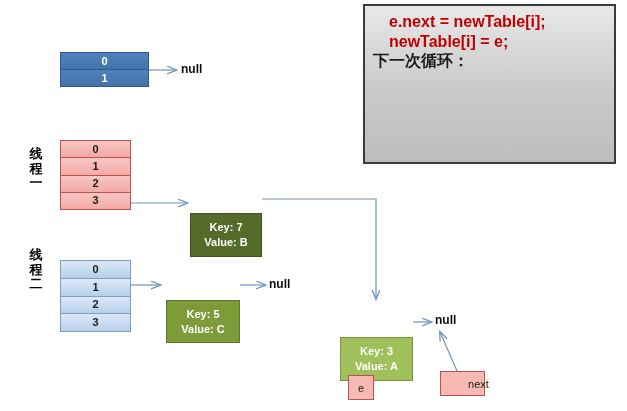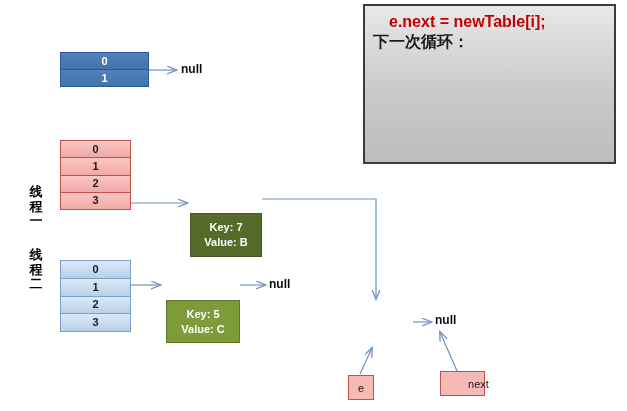--- a/index.html
+++ b/index.html
@@ -181,21 +181,21 @@
 
     <path d="M457,371 L440,332" stroke="#6f93bf" stroke-width="1.2" fill="none" marker-end="url(#ah)"></path>
   </svg>
 
   <div class="table table-blue" style="left:60px; top:52px; width:89px; height:35px;">
     <div class="cell">0</div>
     <div class="cell">1</div>
   </div>
   <div class="null-label" style="left:181px; top:63px;">null</div>
 
-  <div class="thread-label" style="left:28px; top:147px;margin-top:38px;">线程一</div>
+  <div class="thread-label" style="left:28px; top:147px;">线程一</div>
   <div class="table table-red" style="left:60px; top:140px; width:71px; height:70px;">
     <div class="cell">0</div>
     <div class="cell">1</div>
     <div class="cell">2</div>
     <div class="cell">3</div>
   </div>
 
   <div class="thread-label" style="left:28px; top:248px;">线程二</div>
   <div class="table table-lblue" style="left:60px; top:260px; width:71px; height:72px;">
     <div class="cell">0</div>
@@ -208,27 +208,32 @@
     <span>Key: 7</span>
     <span>Value: B</span>
   </div>
 
   <div class="node node-mid" style="left:166px; top:264px; width:74px; height:43px;">
     <span>Key: 5</span>
     <span>Value: C</span>
   </div>
   <div class="null-label" style="left:269px; top:278px;">null</div>
 
+  <div class="node node-light" style="left:340px; top:301px; width:73px; height:44px;">
+    <span>Key: 3</span>
+    <span>Value: A</span>
+  </div>
   <div class="null-label" style="left:435px; top:314px;">null</div>
 
   <div class="chip" style="left:348px; top:375px; width:26px; height:25px;">
     <span>e</span>
   </div>
   <div class="chip" style="left:440px; top:371px; width:45px; height:25px;padding-left:32px;">
     <span>next</span>
   </div>
 
   <div class="code-box">
     <div class="code-line code">e.next = newTable[i];</div>
+    <div class="code-line code">newTable[i] = e;</div>
     <div class="code-line heading">下一次循环：</div>
   </div>
 
 </div>
 
 </body></html>

